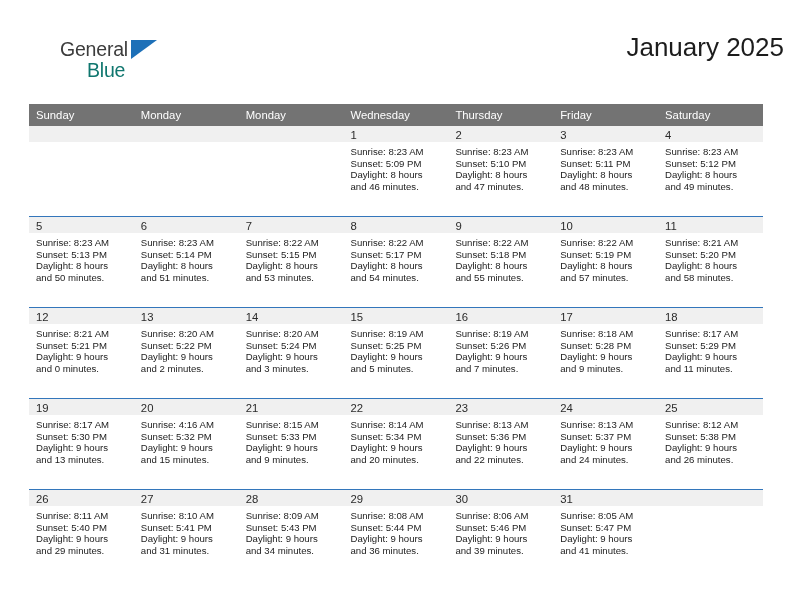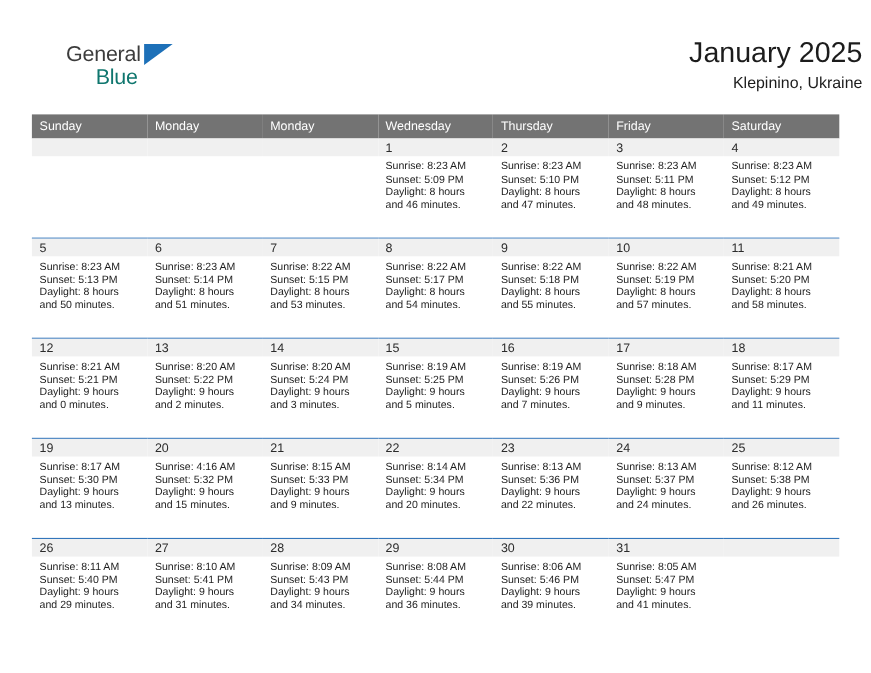--- a/index.html
+++ b/index.html
@@ -62,21 +62,21 @@
     font-size: 19.5px;
     color: #0f766e;
     letter-spacing: -0.2px;
     line-height: 22px;
     white-space: nowrap;
   }
   .title-block {
     position: absolute;
     right: 34px;
     top: 32px;
-    text-align: right;
+    text-align: left;
   }
   .cal-title {
     font-size: 26px;
     color: #1c1c1c;
     line-height: 31px;
     white-space: nowrap;
   }
   .cal-subtitle {
     font-size: 14.5px;
     color: #1c1c1c;
@@ -151,21 +151,20 @@
   <div class="header">
 
     <div class="logo">
       <span class="logo-general">General</span>
       <span class="logo-triangle"></span>
       <span class="logo-blue">Blue</span>
     </div>
 
     <div class="title-block">
       <div class="cal-title">January 2025</div>
-      <div class="cal-subtitle">Klepinino, Ukraine</div>
     </div>
 
   </div>
 
   <table class="calendar">
     <thead>
       <tr>
         <th>Sunday</th>
         <th>Monday</th>
         <th>Monday</th>

